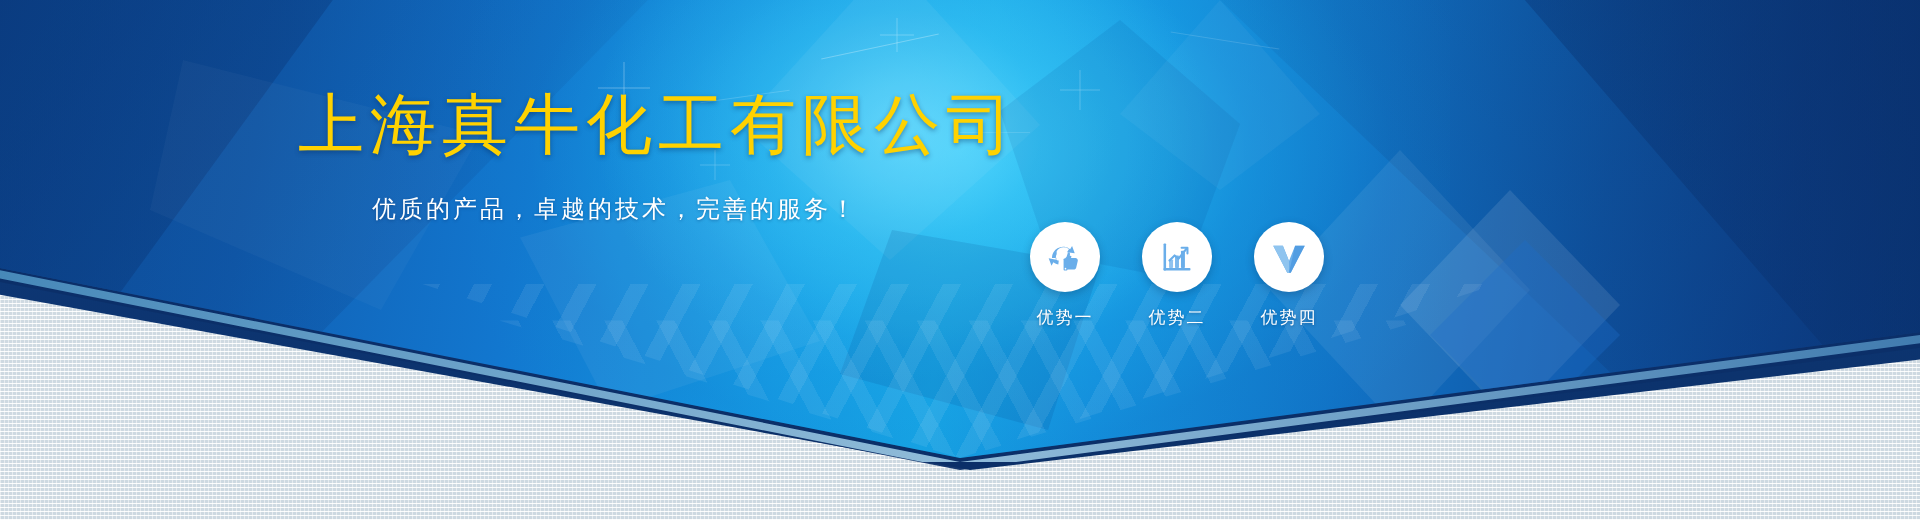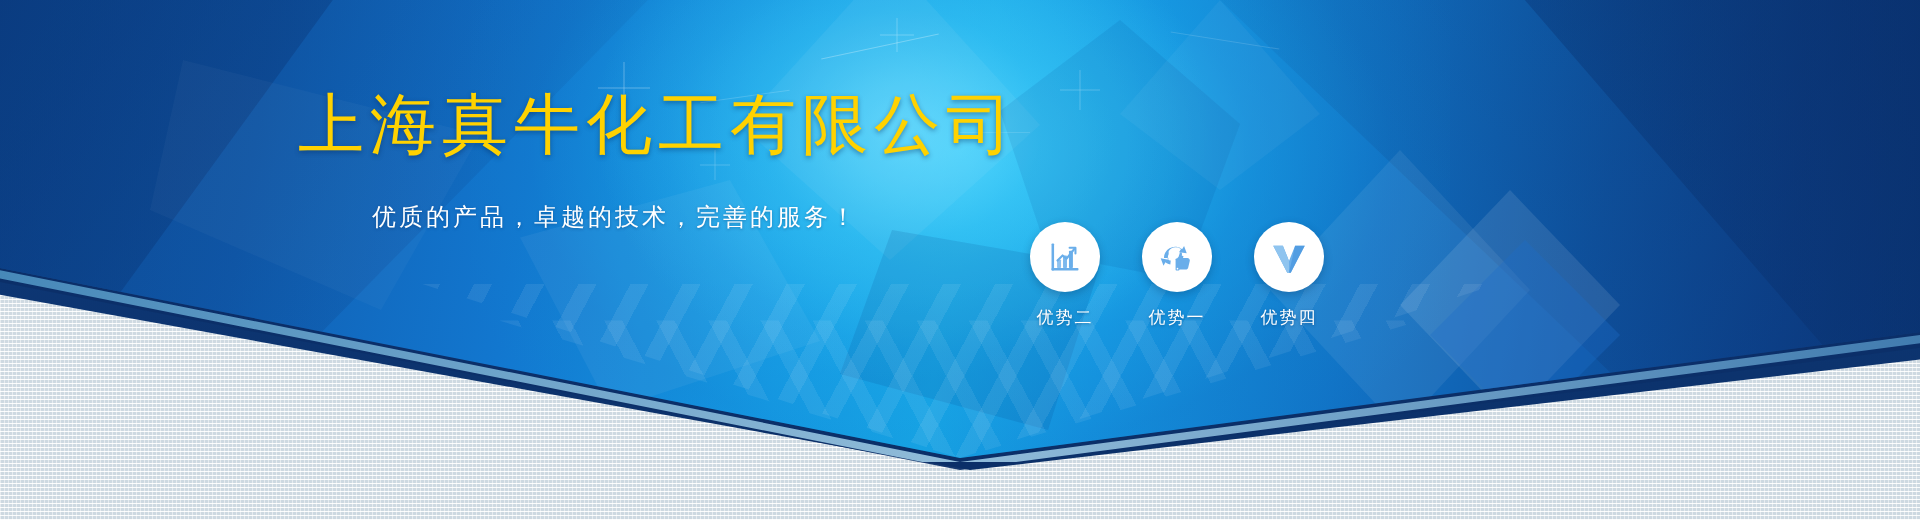--- a/index.html
+++ b/index.html
@@ -172,21 +172,20 @@
     color:#ffd200;font-weight:400;
     text-shadow:0 2px 5px rgba(0,40,90,.45);
     white-space:nowrap;
   }
   .subtitle{
     position:absolute;left:372px;top:197px;
     font-size:24px;line-height:1;letter-spacing:3px;
     color:#ffffff;font-weight:400;
     text-shadow:0 1px 3px rgba(0,45,100,.40);
     white-space:nowrap;
-    margin-top:8px;
   }
 
   .features{
     position:absolute;left:1030px;top:222px;
     display:flex;gap:42px;align-items:flex-start;
   }
   .feature{width:70px;display:flex;flex-direction:column;align-items:center;}
   .feature .circle{
     width:70px;height:70px;border-radius:50%;
     background:#ffffff;
@@ -244,58 +243,58 @@
 
   <div class="v-edge"></div>
 
   <div class="content">
 
     <div class="title">上海真牛化工有限公司</div>
 
     <div class="subtitle">优质的产品，卓越的技术，完善的服务！</div>
 
     <div class="features">
+
+      <div class="feature">
+        <div class="circle">
+          <span>
+            <svg width="40" height="40" viewBox="0 0 48 48">
+              <g fill="#6aaeea">
+                <path d="M14 17c2.6-4.6 8.6-6.2 13.2-3.6l1.6 1-2.4 3.9 9.3 1.3-3.2-8.9-2.4 3.9-1.7-1C22 9.8 13.6 12.1 10 18.6c-1.2 2.1-1.7 4.4-1.6 6.7l4.6-.2c-.1-1.5.3-3 1-4.3z"></path>
+                <path d="M13.6 27.2l-9.2-1.6 3.4 8.8 2.3-4 1.7 1c1.3.8 2.8 1.3 4.2 1.5l.5-4.6c-.8-.1-1.6-.4-2.3-.8l-1.7-1 1.1-1.9z"></path>
+                <path d="M22.8 26.3h3.5v13.3h-3.5z" opacity=".95"></path>
+                <rect x="22.3" y="25.8" width="4.6" height="14.4" rx="1"></rect>
+                <path d="M29.6 22.3c.6-1.1.5-2.6-.2-3.6-.6-.8-1.8-.5-2.1.5l-1.2 4c-.2.6-.5 1.1-1 1.5l-.9.7v13.6h10.4c1.3 0 2.5-.9 2.8-2.2l1.9-8.1c.4-1.8-.9-3.5-2.8-3.5h-5.3l.6-2.2z"></path>
+                <circle cx="24.6" cy="38" r="1" fill="#ffffff"></circle>
+              </g>
+            </svg>
+          </span>
+        </div>
+        <div class="flabel">优势一</div>
+      </div>
 
       <div class="feature">
         <div class="circle">
           <span>
             <svg width="38" height="38" viewBox="0 0 48 48">
               <g fill="#6aaeea">
                 <rect x="7" y="7" width="3.2" height="34" rx="1"></rect>
                 <rect x="7" y="37.8" width="34" height="3.2" rx="1"></rect>
                 <rect x="14" y="27" width="5" height="11" rx="1" opacity=".75"></rect>
                 <rect x="21.5" y="22" width="5" height="16" rx="1" opacity=".88"></rect>
                 <rect x="29" y="16" width="5" height="22" rx="1"></rect>
                 <path d="M14.5 28.5l6.5-6.5 4.8 4.2L36 13.6" fill="none" stroke="#6aaeea" stroke-width="2.6" stroke-linecap="round" stroke-linejoin="round"></path>
                 <path d="M29.8 12.2h7.4v7.4" fill="none" stroke="#6aaeea" stroke-width="2.6" stroke-linecap="round" stroke-linejoin="round"></path>
               </g>
             </svg>
           </span>
         </div>
         <div class="flabel">优势二</div>
       </div>
 
-      <div class="feature">
-        <div class="circle">
-          <span>
-            <svg width="40" height="40" viewBox="0 0 48 48">
-              <g fill="#6aaeea">
-                <path d="M14 17c2.6-4.6 8.6-6.2 13.2-3.6l1.6 1-2.4 3.9 9.3 1.3-3.2-8.9-2.4 3.9-1.7-1C22 9.8 13.6 12.1 10 18.6c-1.2 2.1-1.7 4.4-1.6 6.7l4.6-.2c-.1-1.5.3-3 1-4.3z"></path>
-                <path d="M13.6 27.2l-9.2-1.6 3.4 8.8 2.3-4 1.7 1c1.3.8 2.8 1.3 4.2 1.5l.5-4.6c-.8-.1-1.6-.4-2.3-.8l-1.7-1 1.1-1.9z"></path>
-                <path d="M22.8 26.3h3.5v13.3h-3.5z" opacity=".95"></path>
-                <rect x="22.3" y="25.8" width="4.6" height="14.4" rx="1"></rect>
-                <path d="M29.6 22.3c.6-1.1.5-2.6-.2-3.6-.6-.8-1.8-.5-2.1.5l-1.2 4c-.2.6-.5 1.1-1 1.5l-.9.7v13.6h10.4c1.3 0 2.5-.9 2.8-2.2l1.9-8.1c.4-1.8-.9-3.5-2.8-3.5h-5.3l.6-2.2z"></path>
-                <circle cx="24.6" cy="38" r="1" fill="#ffffff"></circle>
-              </g>
-            </svg>
-          </span>
-        </div>
-        <div class="flabel">优势一</div>
-      </div>
-
 
       <div class="feature">
         <div class="circle">
           <span>
             <svg width="42" height="42" viewBox="0 0 48 48">
               <path d="M6 11h11l7 17.5L31 11h11L26 42h-4z" fill="#6aaeea"></path>
               <path d="M6 11h11l7 17.5L24 42h-2z" fill="#8fc4ef"></path>
               <path d="M31 11h11L26 42h-2z" fill="#4e9ae0" opacity=".85"></path>
             </svg>
           </span>

